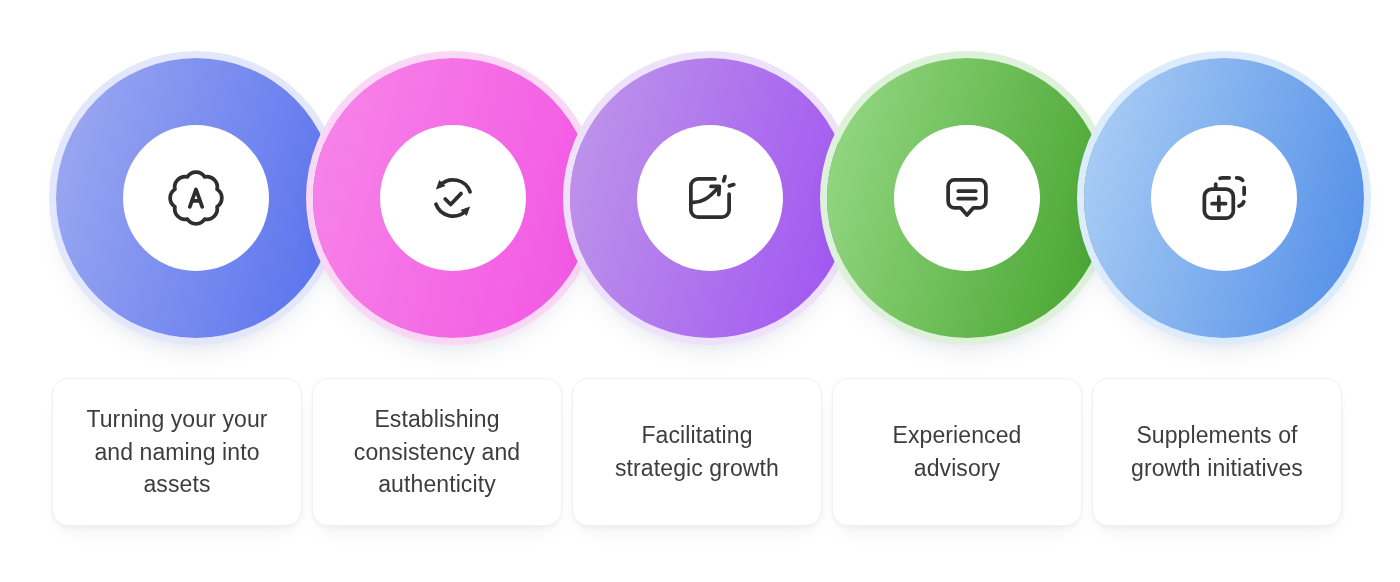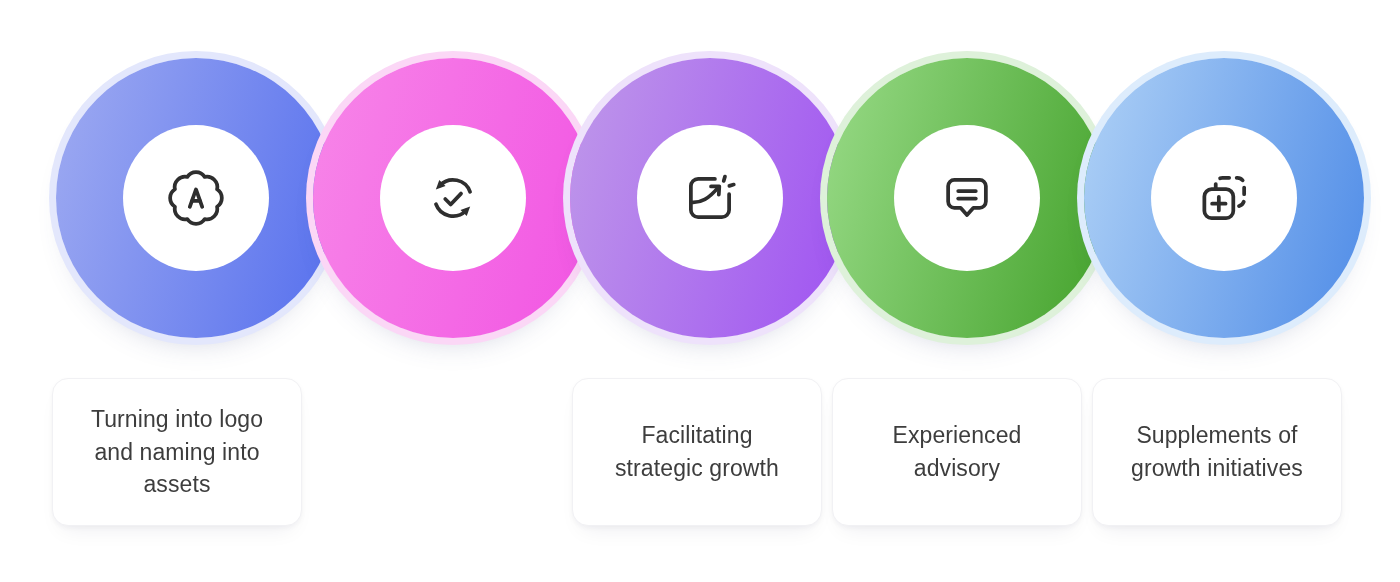--- a/index.html
+++ b/index.html
@@ -90,21 +90,24 @@
       <svg class="ico" width="62" height="62" viewBox="0 0 24 24">
         <rect class="dash" x="8.8" y="4.2" width="11" height="11" rx="2.6"></rect>
         <rect class="mask" x="4.4" y="8.6" width="11.2" height="11.2" rx="2.8" stroke="#2e2e2e"></rect>
         <line x1="7.4" y1="14.2" x2="12.6" y2="14.2"></line>
         <line x1="10" y1="11.6" x2="10" y2="16.8"></line>
       </svg>
     </div>
   </div>
 
   <div class="card c1">
-    <div class="label">Turning into logo and naming into assets</div>
+    <div class="label">Turning your your and naming into assets</div>
+  </div>
+  <div class="card c2">
+    <div class="label">Establishing consistency and authenticity</div>
   </div>
   <div class="card c3">
     <div class="label">Facilitating strategic growth</div>
   </div>
   <div class="card c4">
     <div class="label">Experienced advisory</div>
   </div>
   <div class="card c5">
     <div class="label">Supplements of growth initiatives</div>
   </div>

